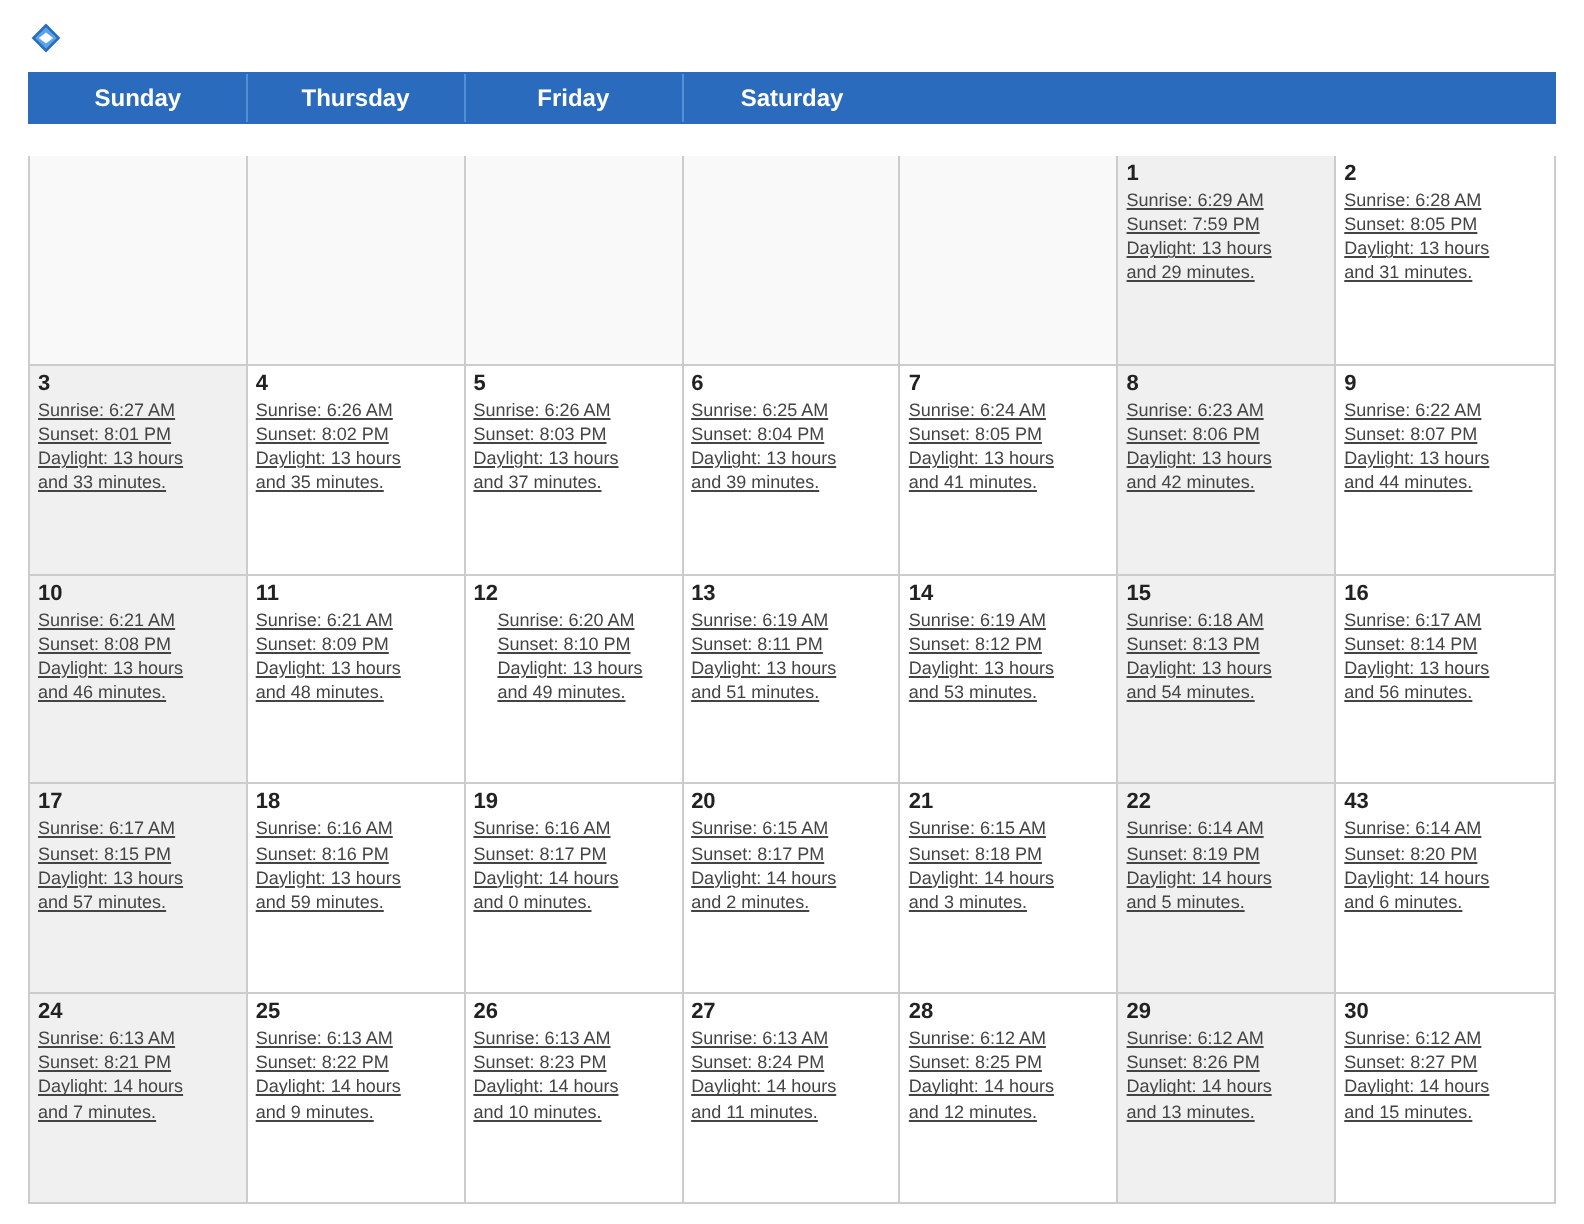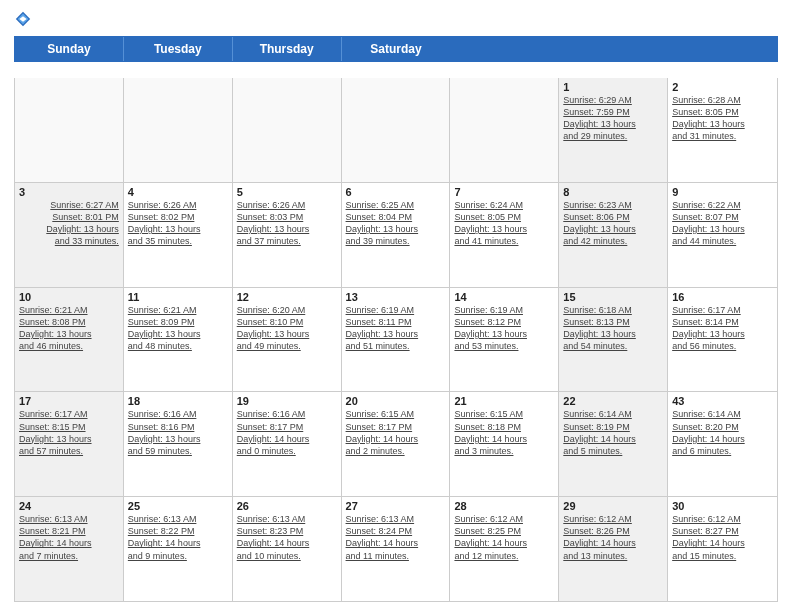--- a/index.html
+++ b/index.html
@@ -138,22 +138,22 @@
     </div>
     <div class="title-block">
       <div class="month-title"></div>
       <div class="location"></div>
     </div>
   </div>
 
   <div class="calendar">
     <div class="cal-header">
     <div class="cal-header-cell">Sunday</div>
-        <div class="cal-header-cell">Tuesday</div>
         <div class="cal-header-cell">Thursday</div>
+        <div class="cal-header-cell">Friday</div>
         <div class="cal-header-cell">Saturday</div>
       </div>
     <div class="cal-body">
     <div class="cal-row">
           <div class="cal-cell empty"></div>
           <div class="cal-cell empty"></div>
           <div class="cal-cell empty"></div>
           <div class="cal-cell empty"></div>
           <div class="cal-cell empty"></div>
           <div class="cal-cell shaded">
@@ -167,21 +167,21 @@
             <div class="day-num">2</div>
             <div class="day-info" style="white-space: pre-line;">Sunrise: 6:28 AM
 Sunset: 8:05 PM
 Daylight: 13 hours
 and 31 minutes.</div>
           </div>
         </div>
         <div class="cal-row">
           <div class="cal-cell shaded">
             <div class="day-num">3</div>
-            <div class="day-info" style="white-space: pre-line; text-align: right;">Sunrise: 6:27 AM
+            <div class="day-info" style="white-space: pre-line;">Sunrise: 6:27 AM
 Sunset: 8:01 PM
 Daylight: 13 hours
 and 33 minutes.</div>
           </div>
           <div class="cal-cell">
             <div class="day-num">4</div>
             <div class="day-info" style="white-space: pre-line;">Sunrise: 6:26 AM
 Sunset: 8:02 PM
 Daylight: 13 hours
 and 35 minutes.</div>
@@ -232,21 +232,21 @@
           </div>
           <div class="cal-cell">
             <div class="day-num">11</div>
             <div class="day-info" style="white-space: pre-line;">Sunrise: 6:21 AM
 Sunset: 8:09 PM
 Daylight: 13 hours
 and 48 minutes.</div>
           </div>
           <div class="cal-cell">
             <div class="day-num">12</div>
-            <div class="day-info" style="white-space: pre-line;">Sunrise: 6:20 AM
+            <div class="day-info" style="white-space: pre-line; margin-left: 12px;">Sunrise: 6:20 AM
 Sunset: 8:10 PM
 Daylight: 13 hours
 and 49 minutes.</div>
           </div>
           <div class="cal-cell">
             <div class="day-num">13</div>
             <div class="day-info" style="white-space: pre-line;">Sunrise: 6:19 AM
 Sunset: 8:11 PM
 Daylight: 13 hours
 and 51 minutes.</div>

